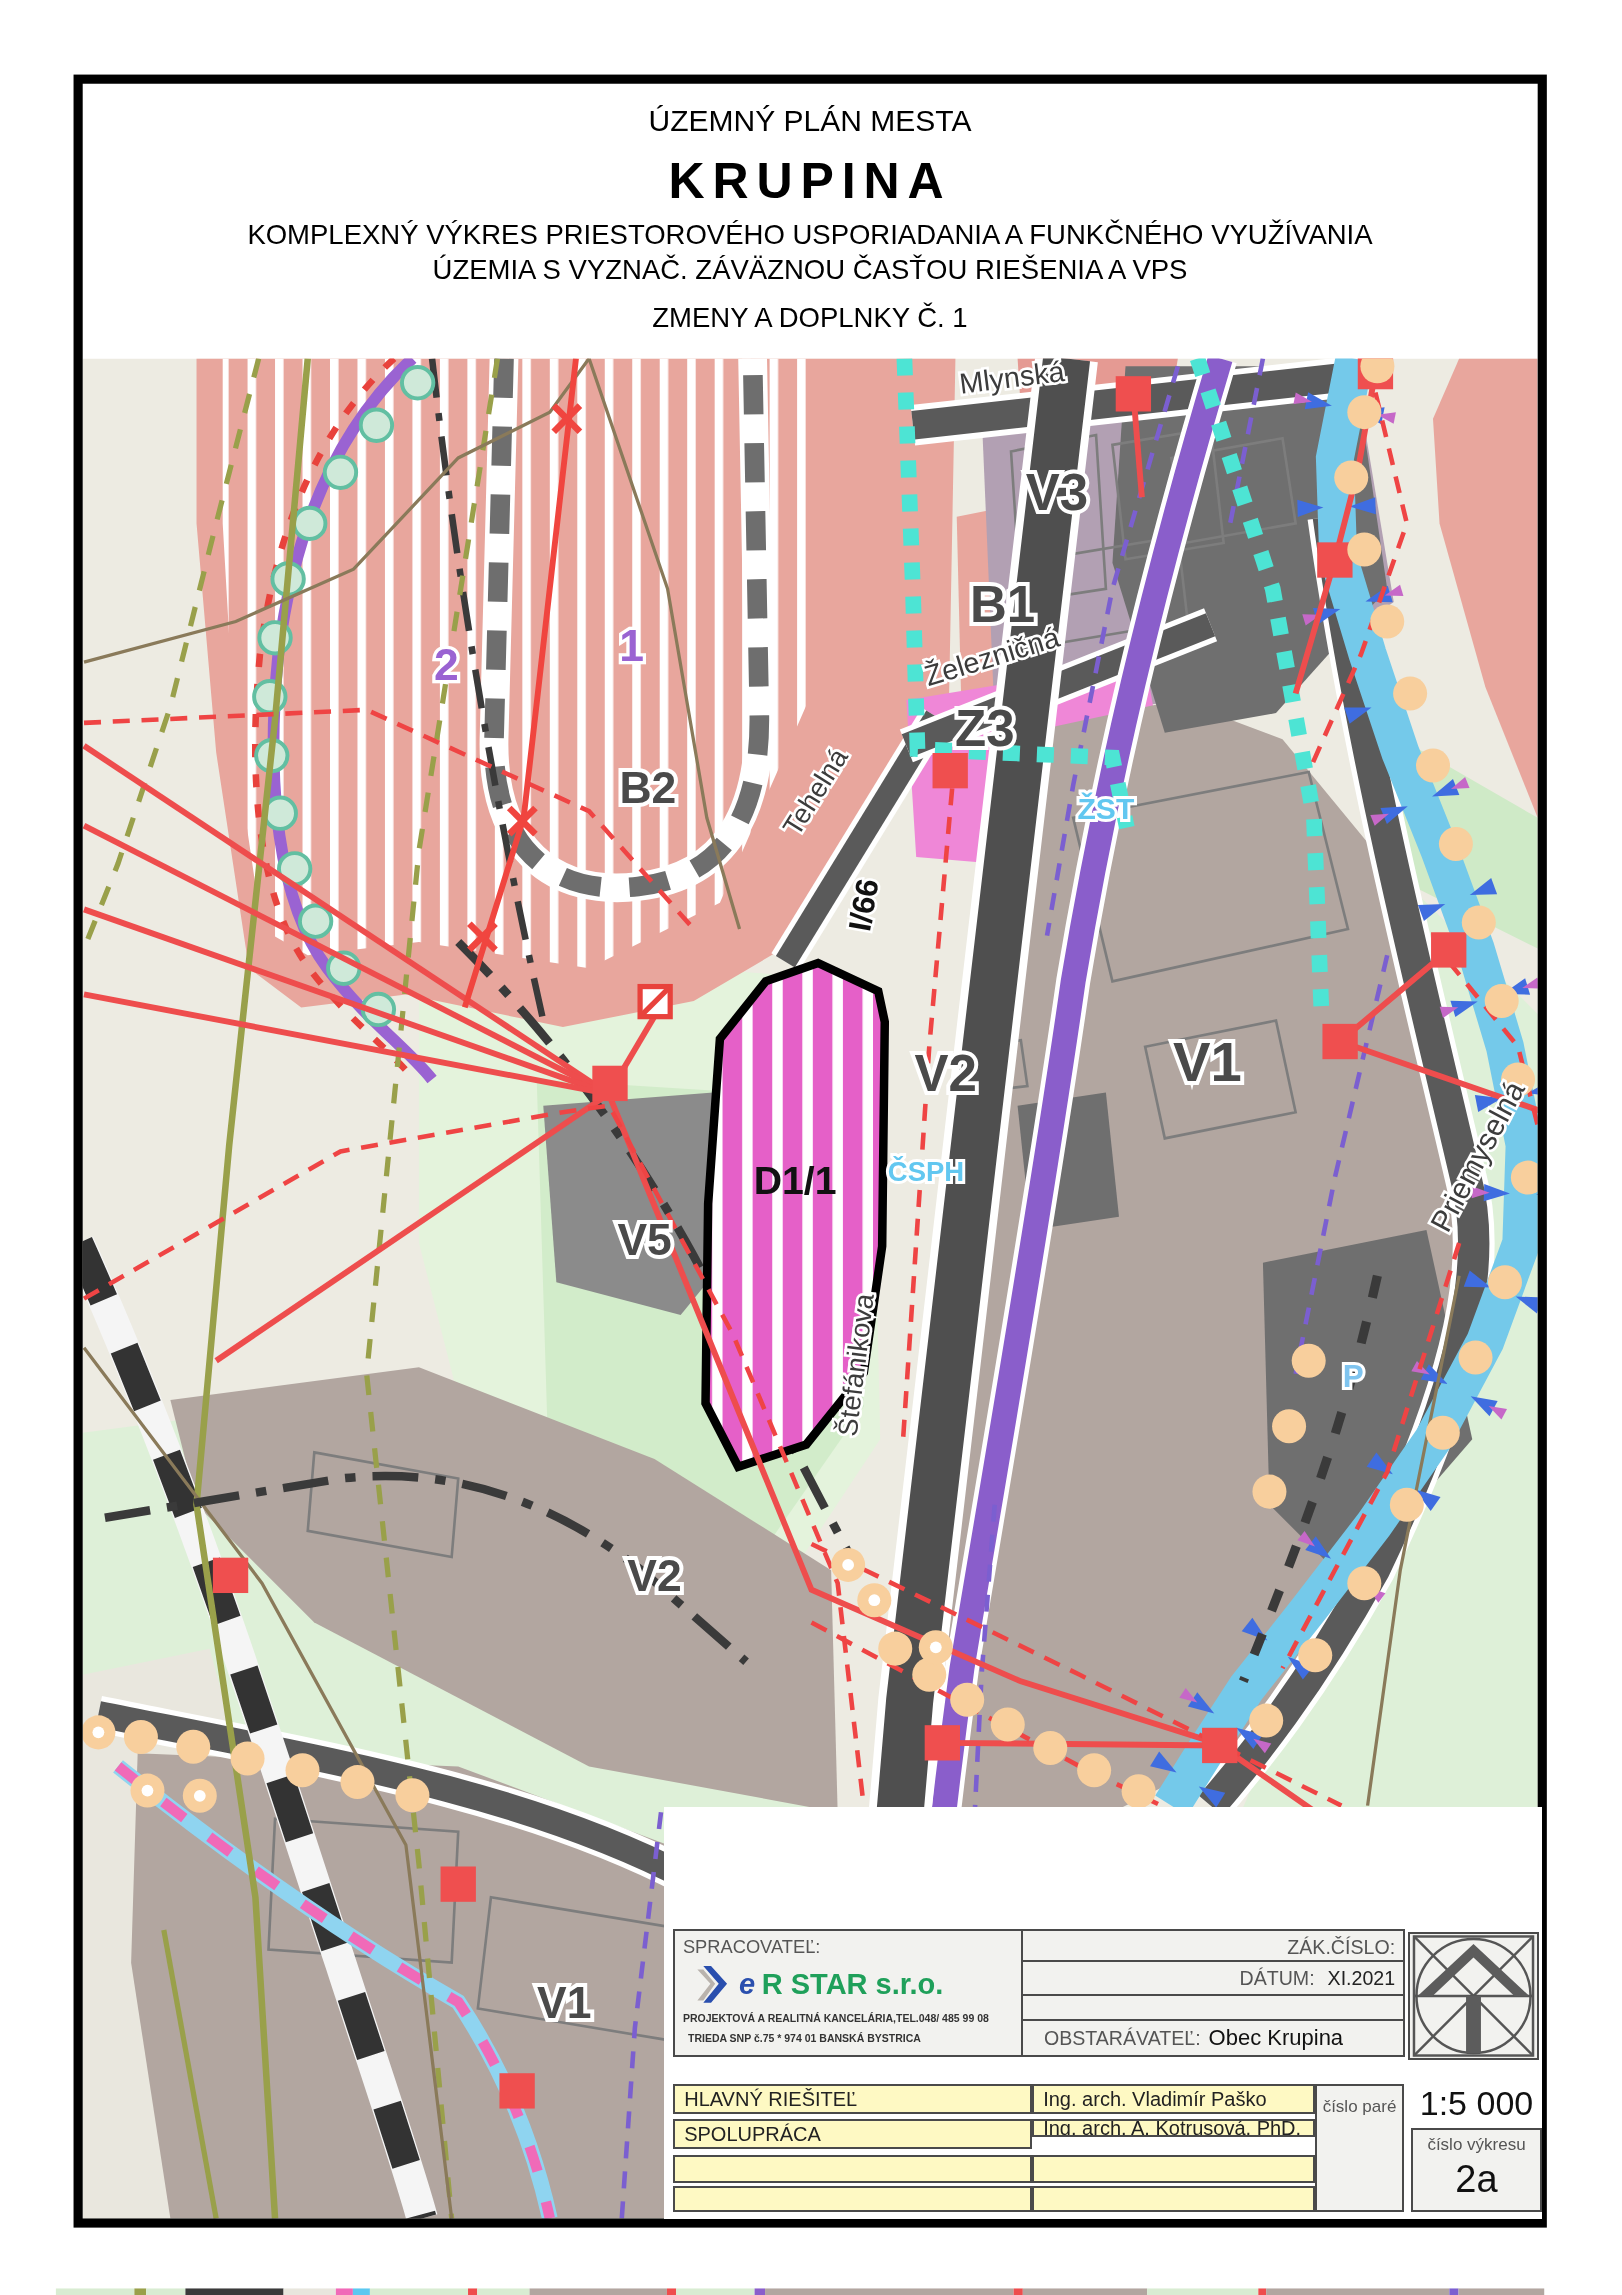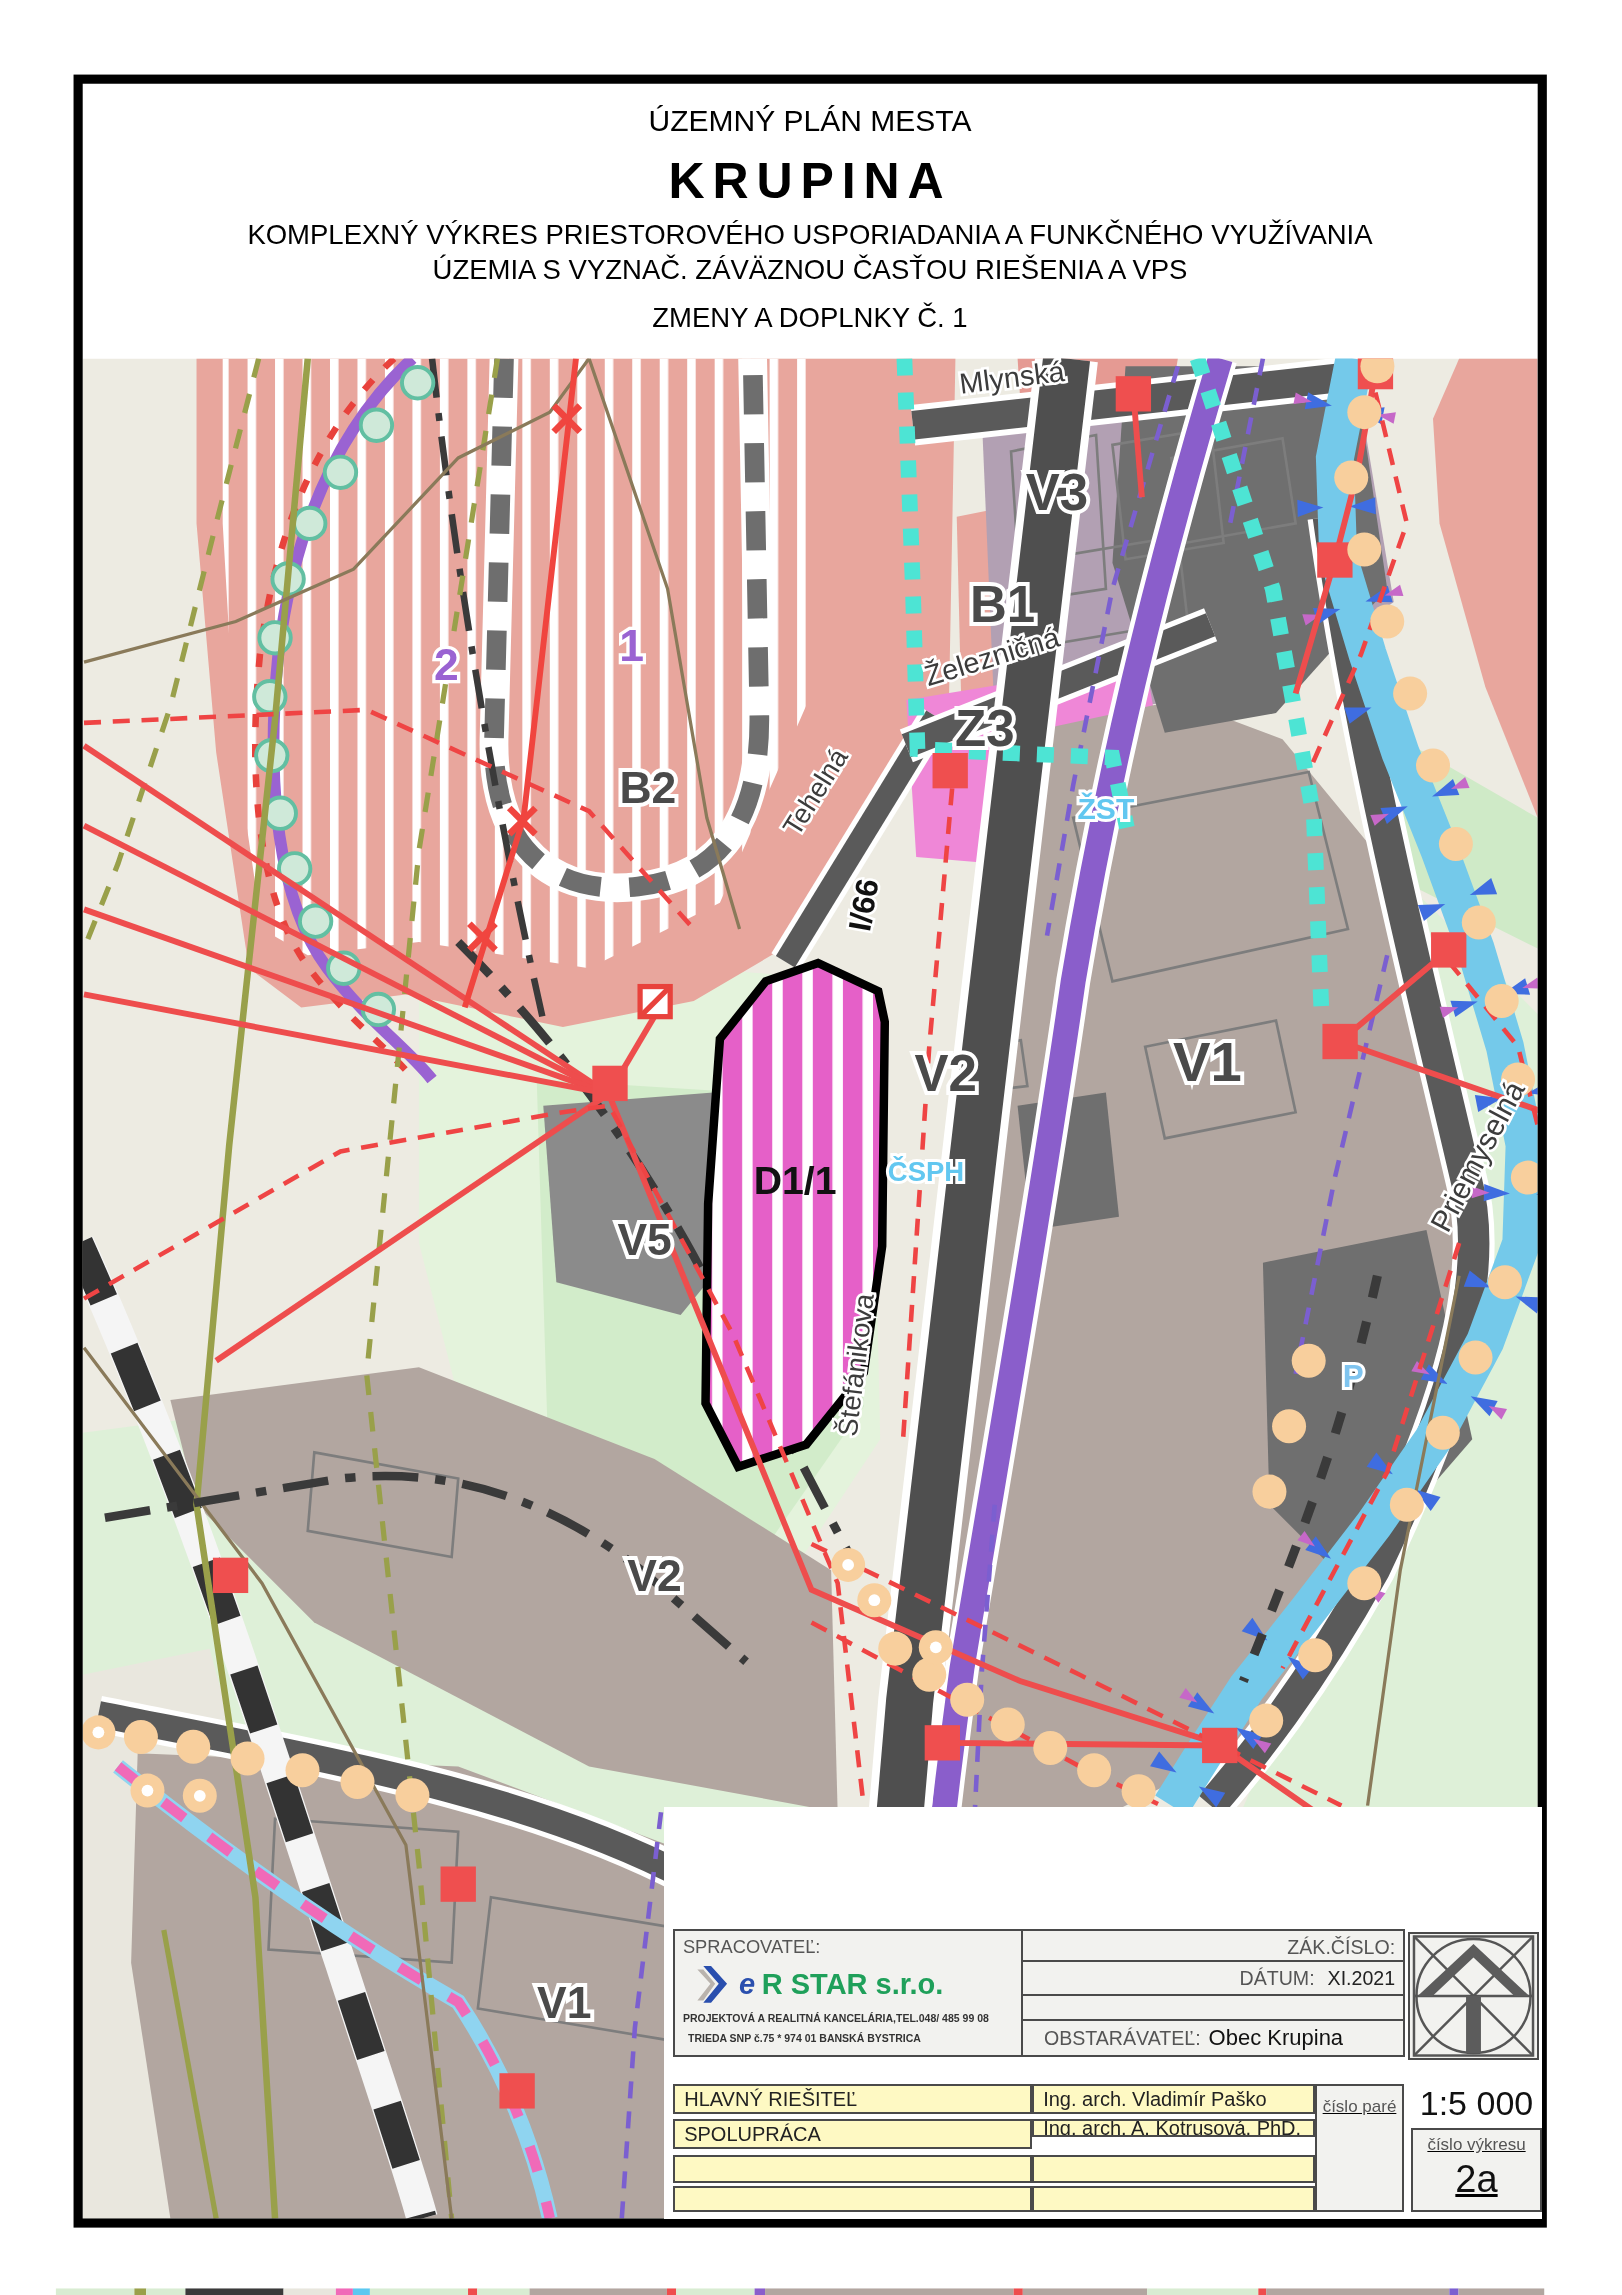--- a/index.html
+++ b/index.html
@@ -2,21 +2,21 @@
 <html style="font-size:10.5px"><head>
 <meta charset="utf-8">
 <style>
   html,body{margin:0;padding:0;}
   body{width:1623px;height:2295px;position:relative;background:#ffffff;
        font-family:"Liberation Sans", sans-serif;overflow:hidden;}
   #mapsvg{position:absolute;left:0;top:0;z-index:1;}
   .abs{position:absolute;box-sizing:border-box;}
   .ttl{left:78px;width:1464px;text-align:center;color:#000;z-index:3;white-space:nowrap;}
   .sheet{left:664px;top:1807px;width:878px;height:412px;background:#ffffff;z-index:2;}
-  .tb{z-index:4;border:2px solid #4a4a4a;background:#f2f2ef;text-decoration:underline;}
+  .tb{z-index:4;border:2px solid #4a4a4a;background:#f2f2ef;}
   .tb-label{color:#555;font-size:18.3px;}
   .cellpad{padding:5.2px 7.9px;text-align:right;}
   .rowcell{z-index:4;border:2px solid #4a4a4a;background:#fef9c3;display:flex;align-items:center;
            padding:0 9.2px;font-size:20px;color:#222;white-space:nowrap;overflow:hidden;}
   .halo{paint-order:stroke;}
 </style>
 </head>
 <body>
 
 <svg id="mapsvg" width="1623" height="2295" viewBox="0 0 2480 3508">

